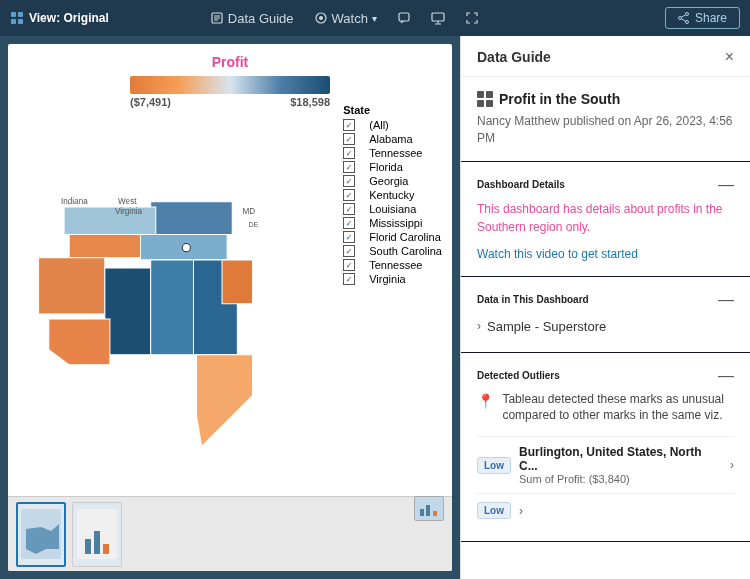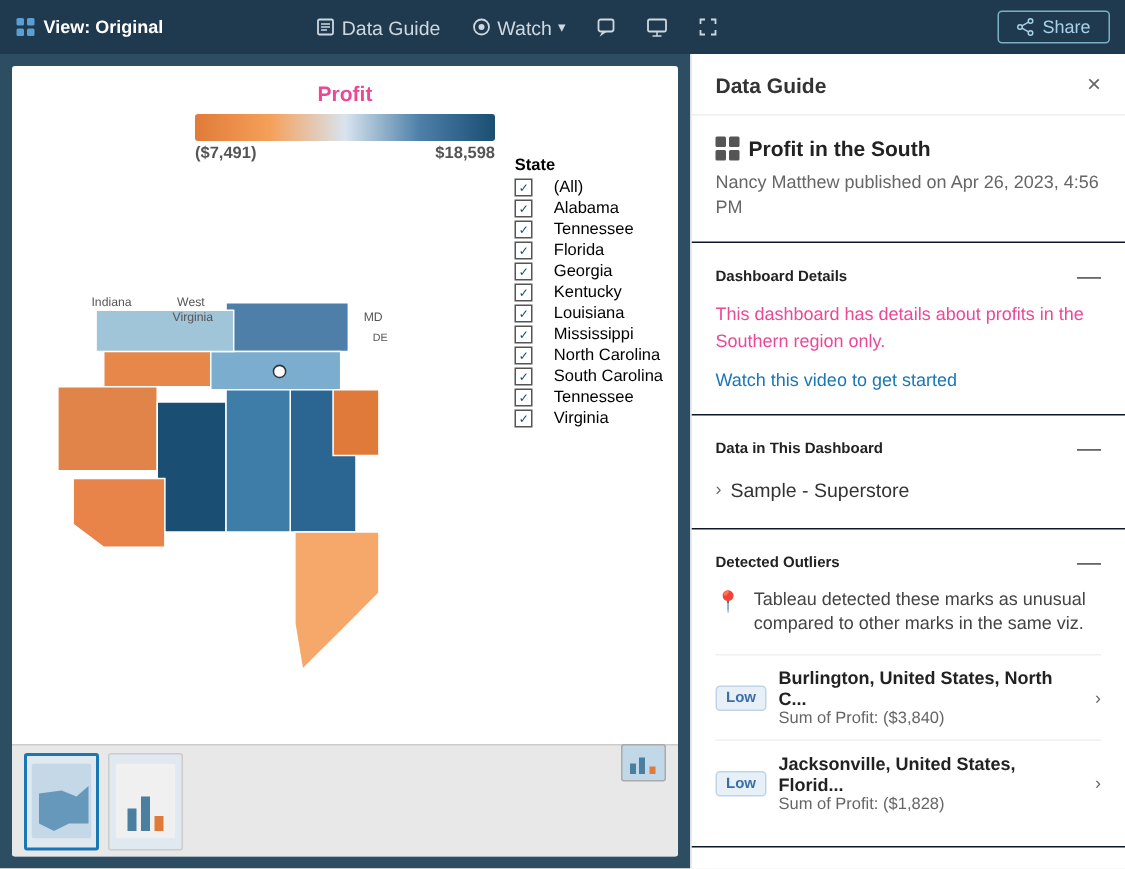--- a/index.html
+++ b/index.html
@@ -196,21 +196,21 @@
         <div class="state-item">
             <div class="checkbox-icon"></div>
             <span>Louisiana</span>
           </div>
         <div class="state-item">
             <div class="checkbox-icon"></div>
             <span>Mississippi</span>
           </div>
         <div class="state-item">
             <div class="checkbox-icon"></div>
-            <span>North Carolina</span>
+            <span>Florid Carolina</span>
           </div>
         <div class="state-item">
             <div class="checkbox-icon"></div>
             <span>South Carolina</span>
           </div>
         <div class="state-item">
             <div class="checkbox-icon"></div>
             <span>Tennessee</span>
           </div>
         <div class="state-item">
@@ -336,23 +336,19 @@
         <span class="low-badge">Low</span>
         <div class="outlier-text">
           <div class="outlier-name">Burlington, United States, North C...</div>
           <div class="outlier-value">Sum of Profit: ($3,840)</div>
         </div>
         <span class="outlier-arrow">›</span>
       </div>
 
       <div class="outlier-item">
         <span class="low-badge">Low</span>
-        <div class="outlier-text">
-          <div class="outlier-name">Jacksonville, United States, Florid...</div>
-          <div class="outlier-value">Sum of Profit: ($1,828)</div>
-        </div>
         <span class="outlier-arrow">›</span>
       </div>
 
     </div>
 
   </div>
 </div>
 
 </body></html>

